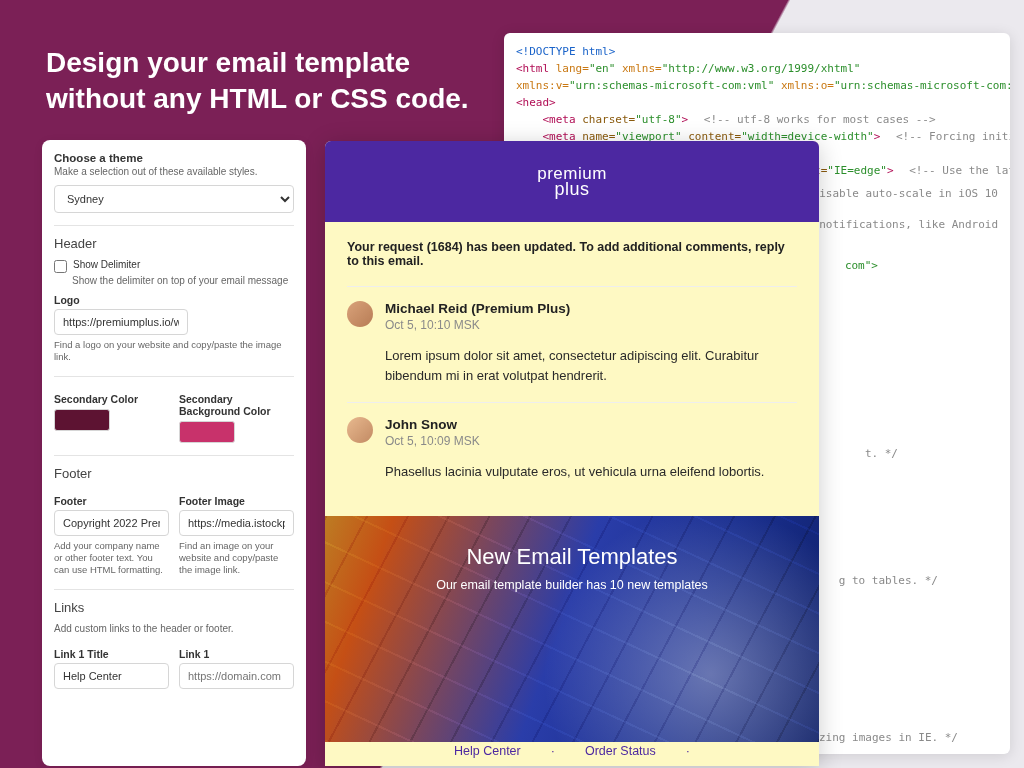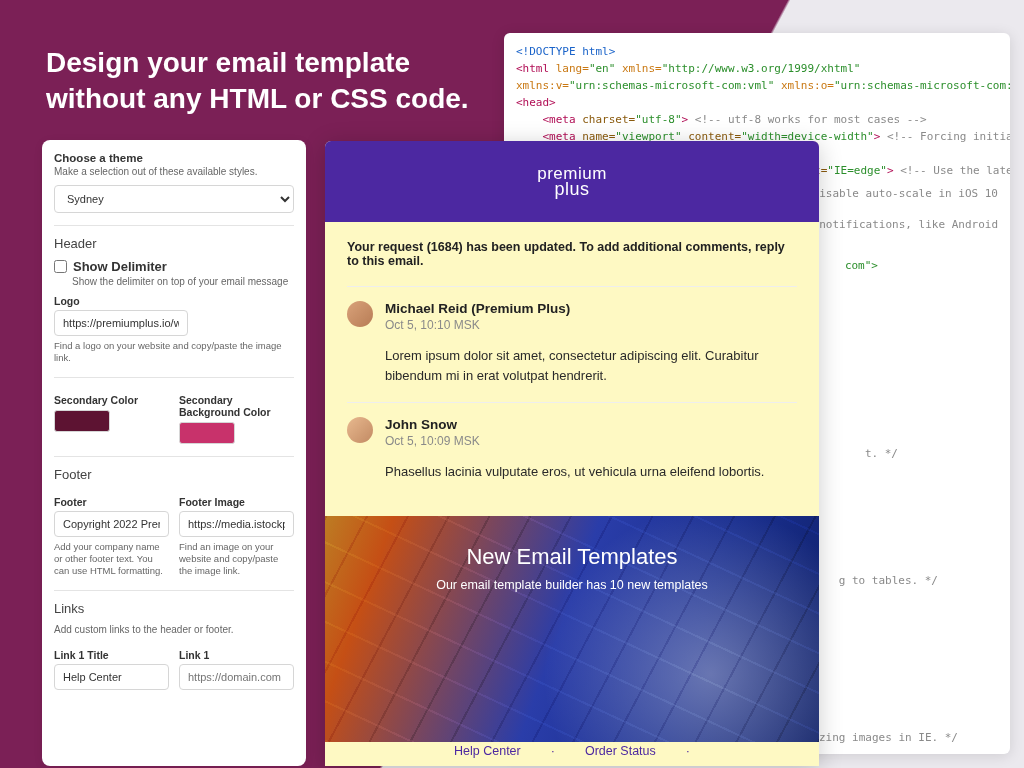--- a/index.html
+++ b/index.html
@@ -32,21 +32,21 @@
   .settings .sec-title { font-weight:700; font-size:11.5px; margin:2px 0 2px; }
   .settings .sec-sub { color:#666; font-size:10px; margin-bottom:8px; }
   .settings select, .settings input[type=text] {
     width:100%; border:1px solid #d6d6d6; border-radius:4px;
     padding:6px 8px; font-size:11px; color:#333; background:#fff;
   }
   .settings hr { border:none; border-top:1px solid #e4e4e4; margin:12px 0 10px; }
   .settings .section-h { font-size:13px; color:#444; margin-bottom:8px; }
   .settings .checkbox-row { display:flex; align-items:flex-start; gap:6px; }
   .settings .checkbox-row input { margin-top:1px; }
-  .settings .cb-label { font-weight:700; font-size:13px; }
+  .settings .cb-label { font-weight:400; font-size:10px; }
   .settings .cb-sub { color:#666; font-size:10px; margin:2px 0 8px 18px; }
   .settings .field-label { font-weight:700; font-size:10.5px; margin:6px 0 3px; display:block; }
   .settings .help { color:#666; font-size:9.5px; margin-top:4px; line-height:1.3; }
   .settings .colors-head { display:flex; align-items:center; justify-content:space-between; }
   .settings .reset-btn {
     border:1px solid #2a6cff; color:#2a6cff; background:#fff;
     font-size:10px; padding:3px 8px; border-radius:4px; cursor:pointer;
   }
   .settings .two-col { display:flex; gap:10px; }
   .settings .two-col > div { flex:1; min-width:0; }
@@ -122,21 +122,21 @@
     box-shadow:0 2px 14px rgba(0,0,0,.12);
     padding:10px 12px;
     font-family: Menlo, Consolas, monospace;
     font-size:11px; line-height:1.55; color:#333;
     overflow:hidden;
   }
   .codepanel .l { white-space:pre; }
   .c-tag { color:#b10e55; }
   .c-attr { color:#c97812; }
   .c-val { color:#2c8f2c; }
-  .c-cmt { color:#8a8a8a; }
+  .c-cmt { color:#8a8a8a;margin-left:9px; }
   .c-blue { color:#1a63c9; }
   .c-brown { color:#8a5a0d; }
 </style>
 </head>
 <body>
 
 <div class="bg-diag"></div>
 
 <div class="hero-title">
   <span>Design your email template</span><br>

